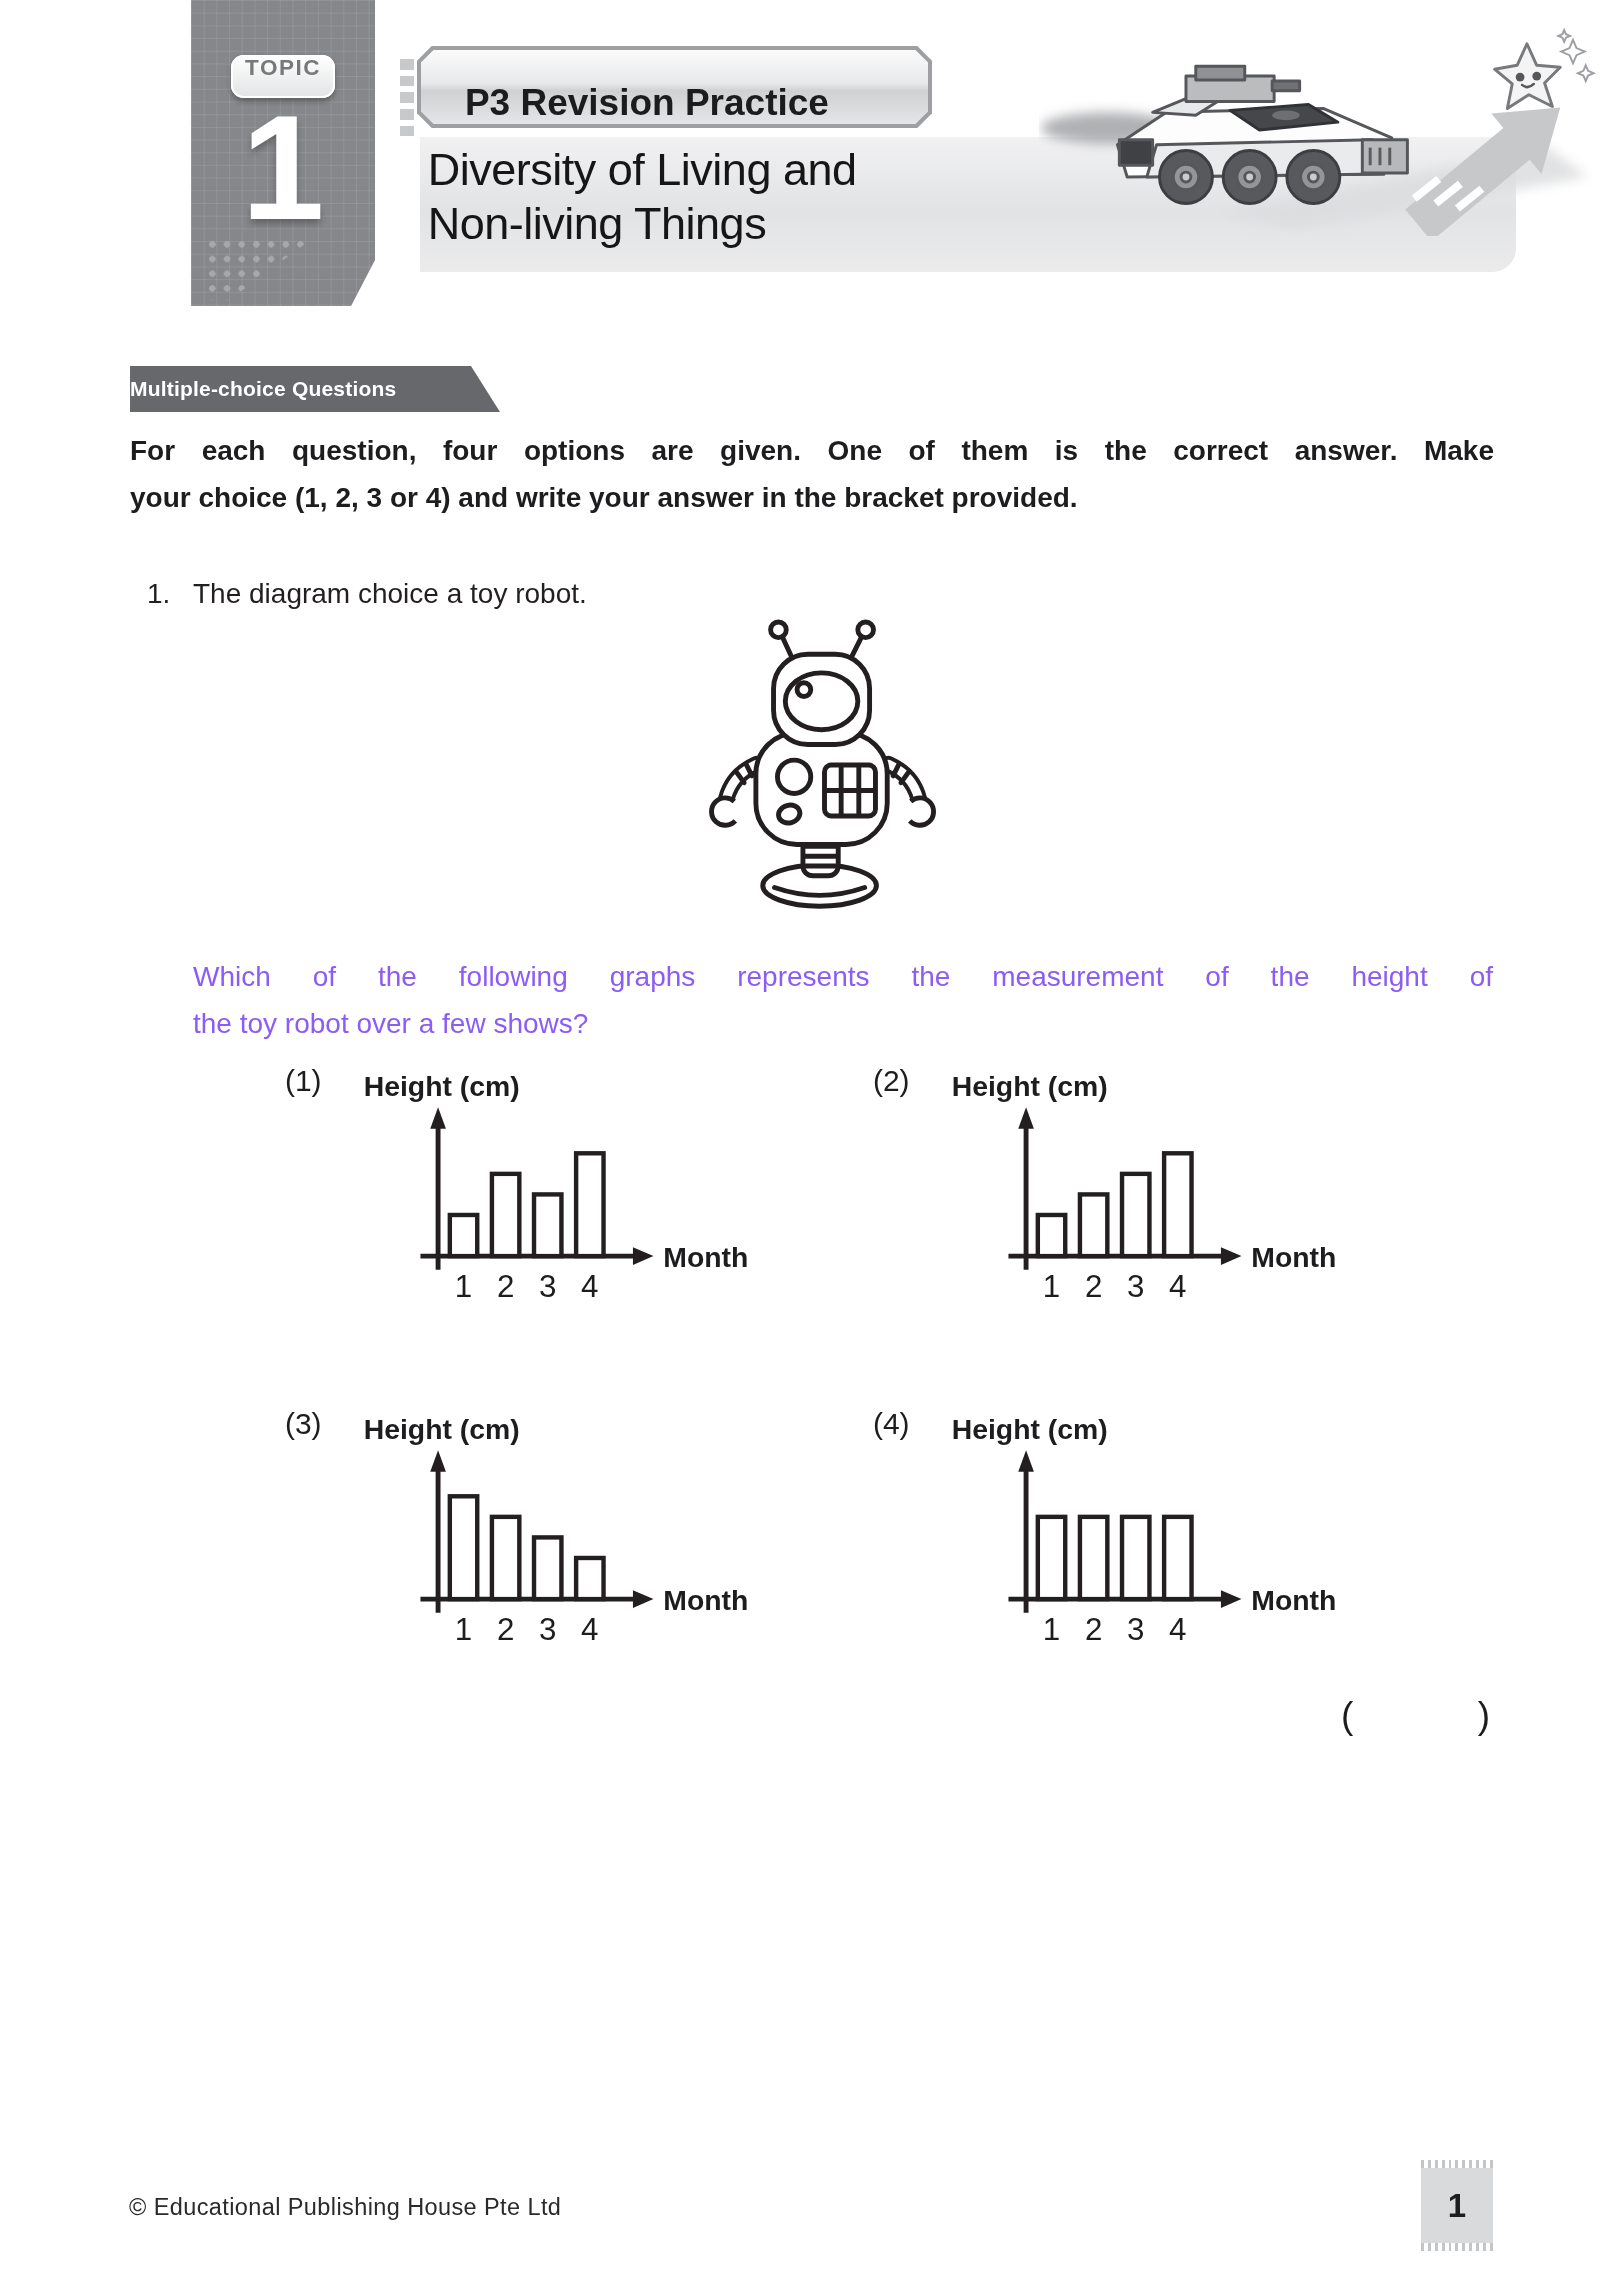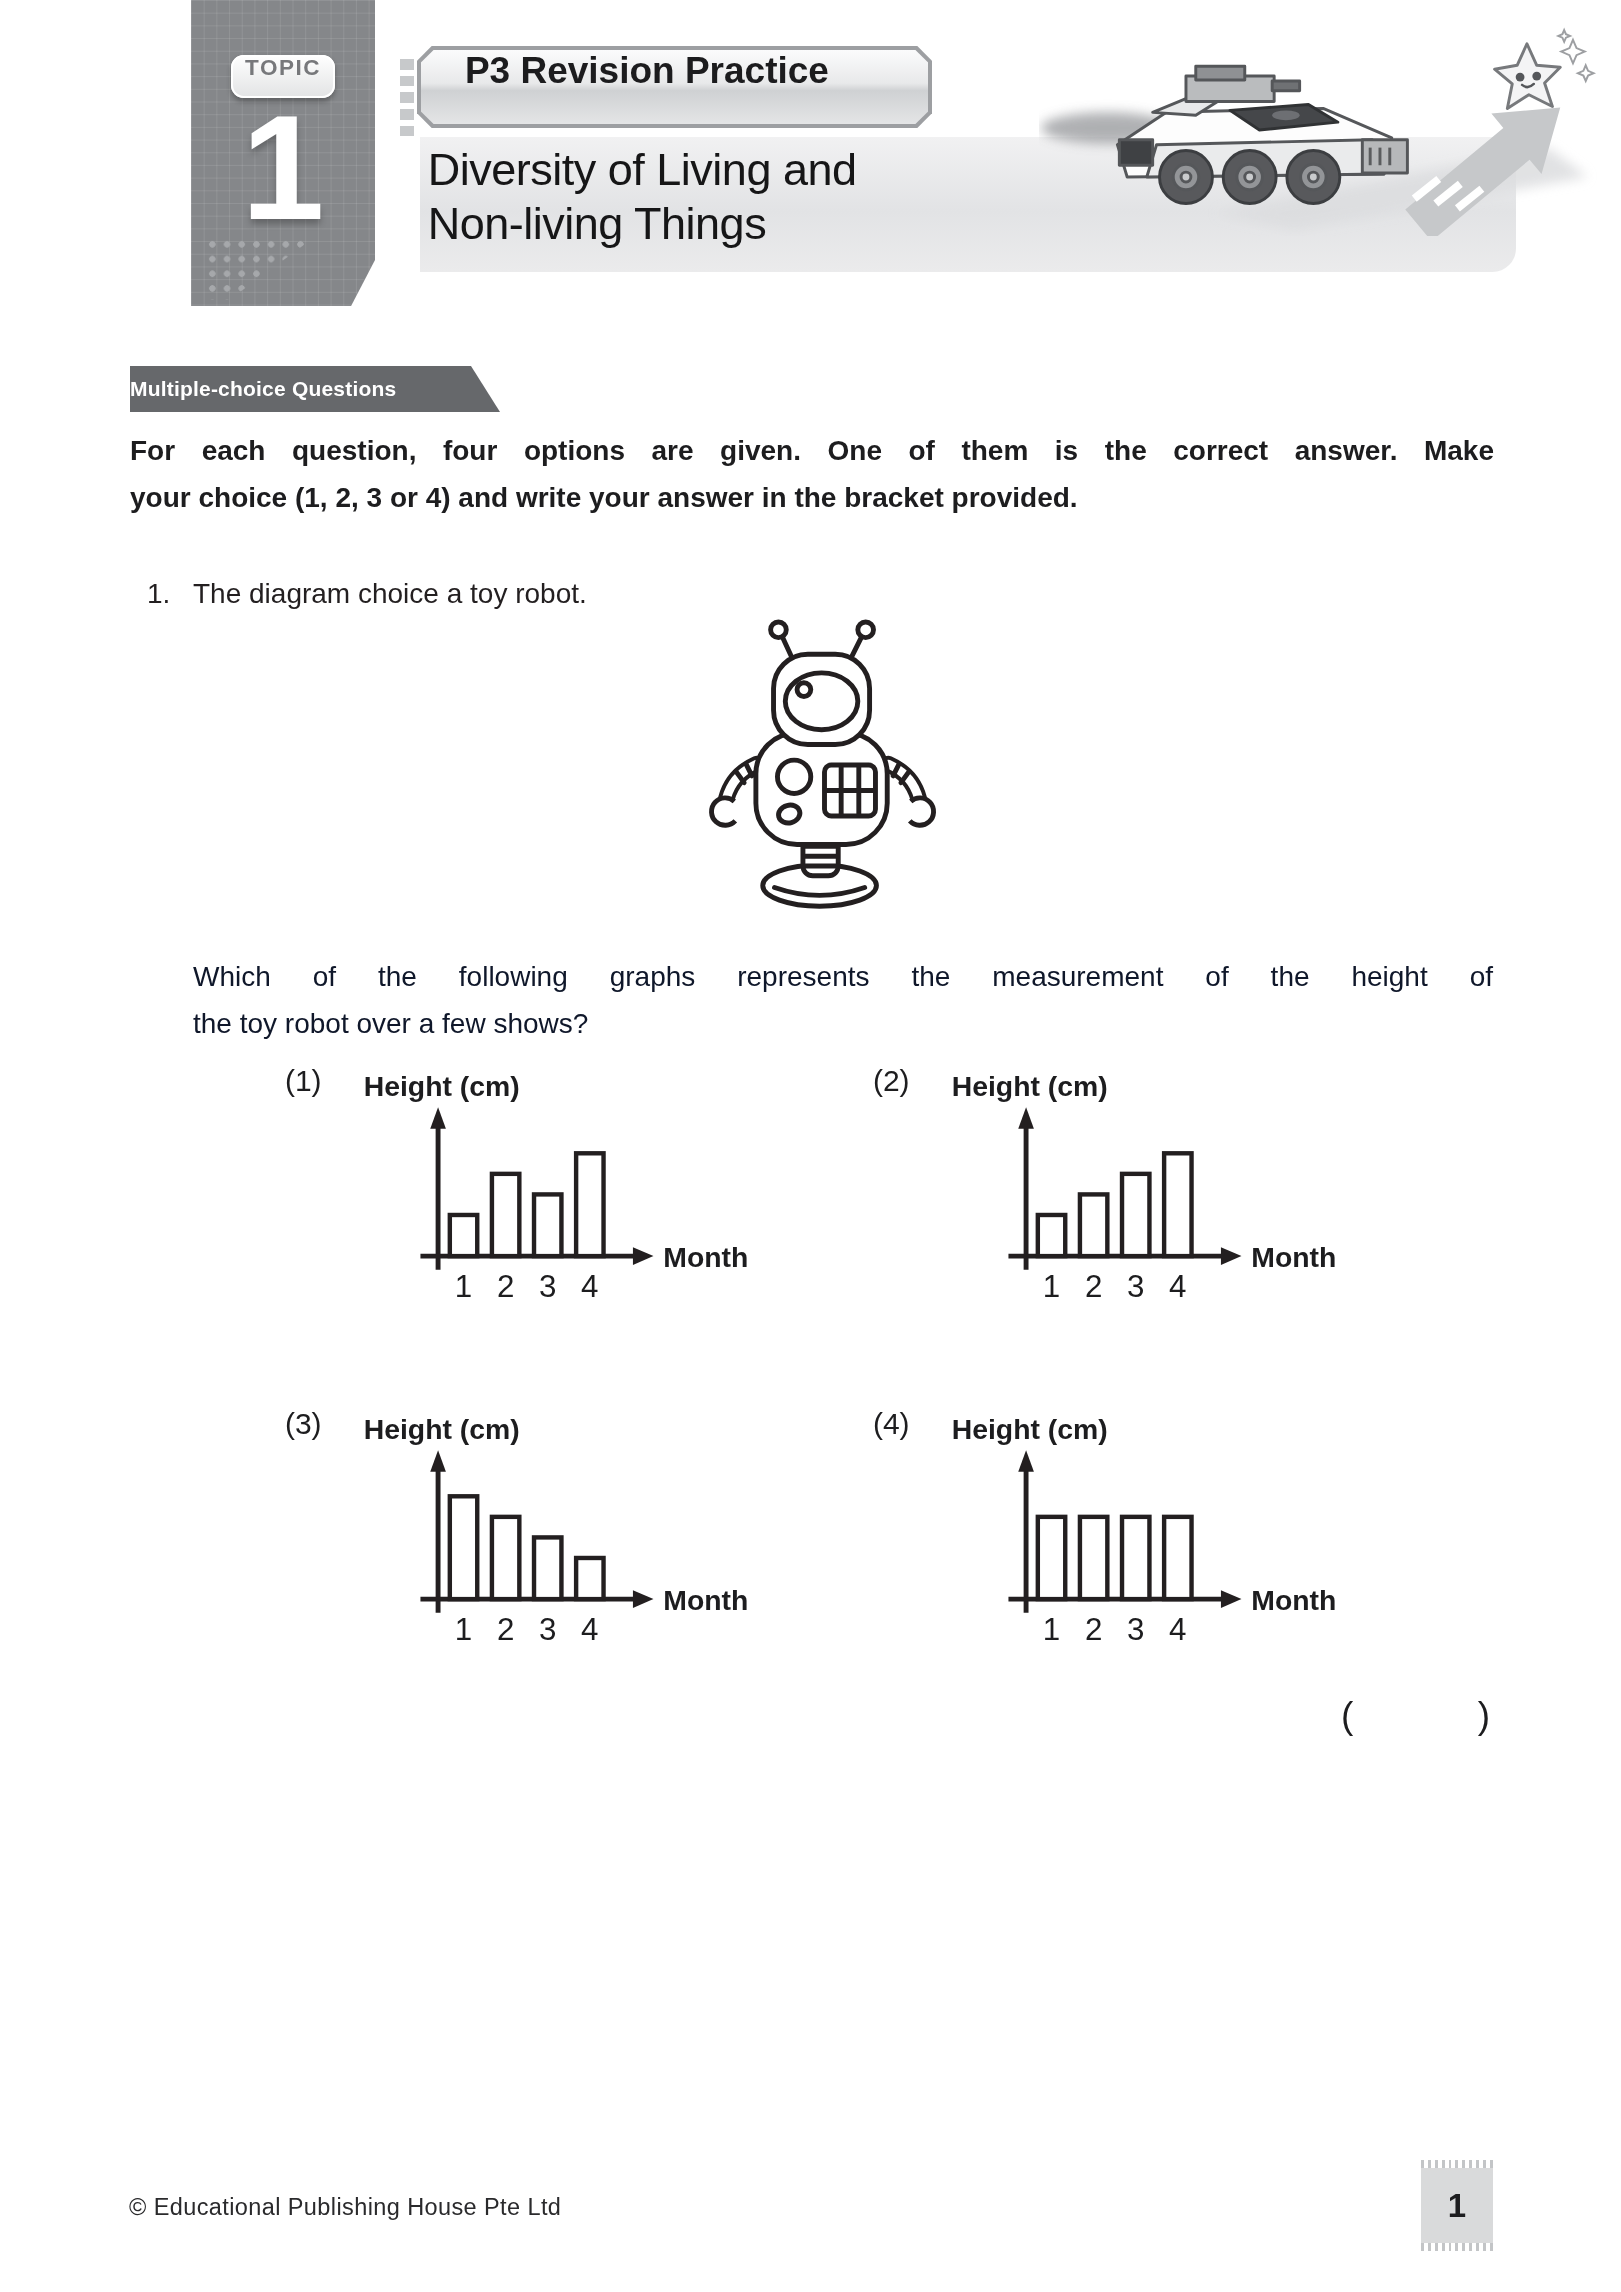--- a/index.html
+++ b/index.html
@@ -45,21 +45,21 @@
     position:absolute; left:417px; top:46px; width:515px; height:82px;
     background:#9d9fa2;
     clip-path:polygon(14.7px 0, calc(100% - 14.7px) 0, 100% 14.7px, 100% calc(100% - 14.7px),
                       calc(100% - 14.7px) 100%, 14.7px 100%, 0 calc(100% - 14.7px), 0 14.7px);
   }
   .series-pill .inner {
     position:absolute; inset:3.9px;
     background:linear-gradient(#fbfbfc 0%, #e8e9ea 45%, #cfd1d3 55%, #e4e5e6 100%);
     clip-path:polygon(12.7px 0, calc(100% - 12.7px) 0, 100% 12.7px, 100% calc(100% - 12.7px),
                       calc(100% - 12.7px) 100%, 12.7px 100%, 0 calc(100% - 12.7px), 0 12.7px);
-    display:flex; align-items:flex-start;
+    display:flex; align-items:flex-end;
   }
   .series-pill .inner span { padding-left:44px; font-size:37px; font-weight:bold; color:#1c1c1e; }
   .title-band {
     position:absolute; left:420px; top:137px; width:1096px; height:135px;
     background:linear-gradient(180deg, #f1f1f2 0%, #e2e3e5 55%, #ebebec 100%);
     border-radius:0 23.5px 23.5px 0;
   }
   .chapter-title {
     position:absolute; left:7.8px; top:5.9px;
     font-size:45px; line-height:54px; font-weight:normal; color:#161617; letter-spacing:-0.5px;
@@ -78,21 +78,21 @@
     position:absolute; left:130px; top:427px; width:1364px;
     font-size:28px; font-weight:bold; line-height:47px; color:#1d1d1f;
   }
   .jline { display:block; text-align:justify; text-align-last:justify; }
   .nline { display:block; }
   .q-row { position:absolute; left:147px; top:578px; width:1353px; font-size:28px; display:flex; }
   .q-num { width:46px; }
   .robot-svg { position:absolute; left:698px; top:619px; width:253px; height:296px; }
   .prompt {
     position:absolute; left:193px; top:953px; width:1300px;
-    font-size:28px; line-height:47px; color:#0f172a;
+    font-size:28px; line-height:47px; color:#8b5cf6;
   }
   
   .graph-block { position:absolute; width:510px; height:257px; }
   .g1 { left:279px; top:1062px; }
   .g2 { left:867px; top:1062px; }
   .g3 { left:279px; top:1405px; }
   .g4 { left:867px; top:1405px; }
   .opt-label { position:absolute; left:5.9px; top:2px; font-size:30px; color:#1d1d1f; }
   .graph-block svg { position:absolute; left:69px; top:0; width:421px; height:257px; }
   .axis { stroke:#231f20; stroke-width:5; }

